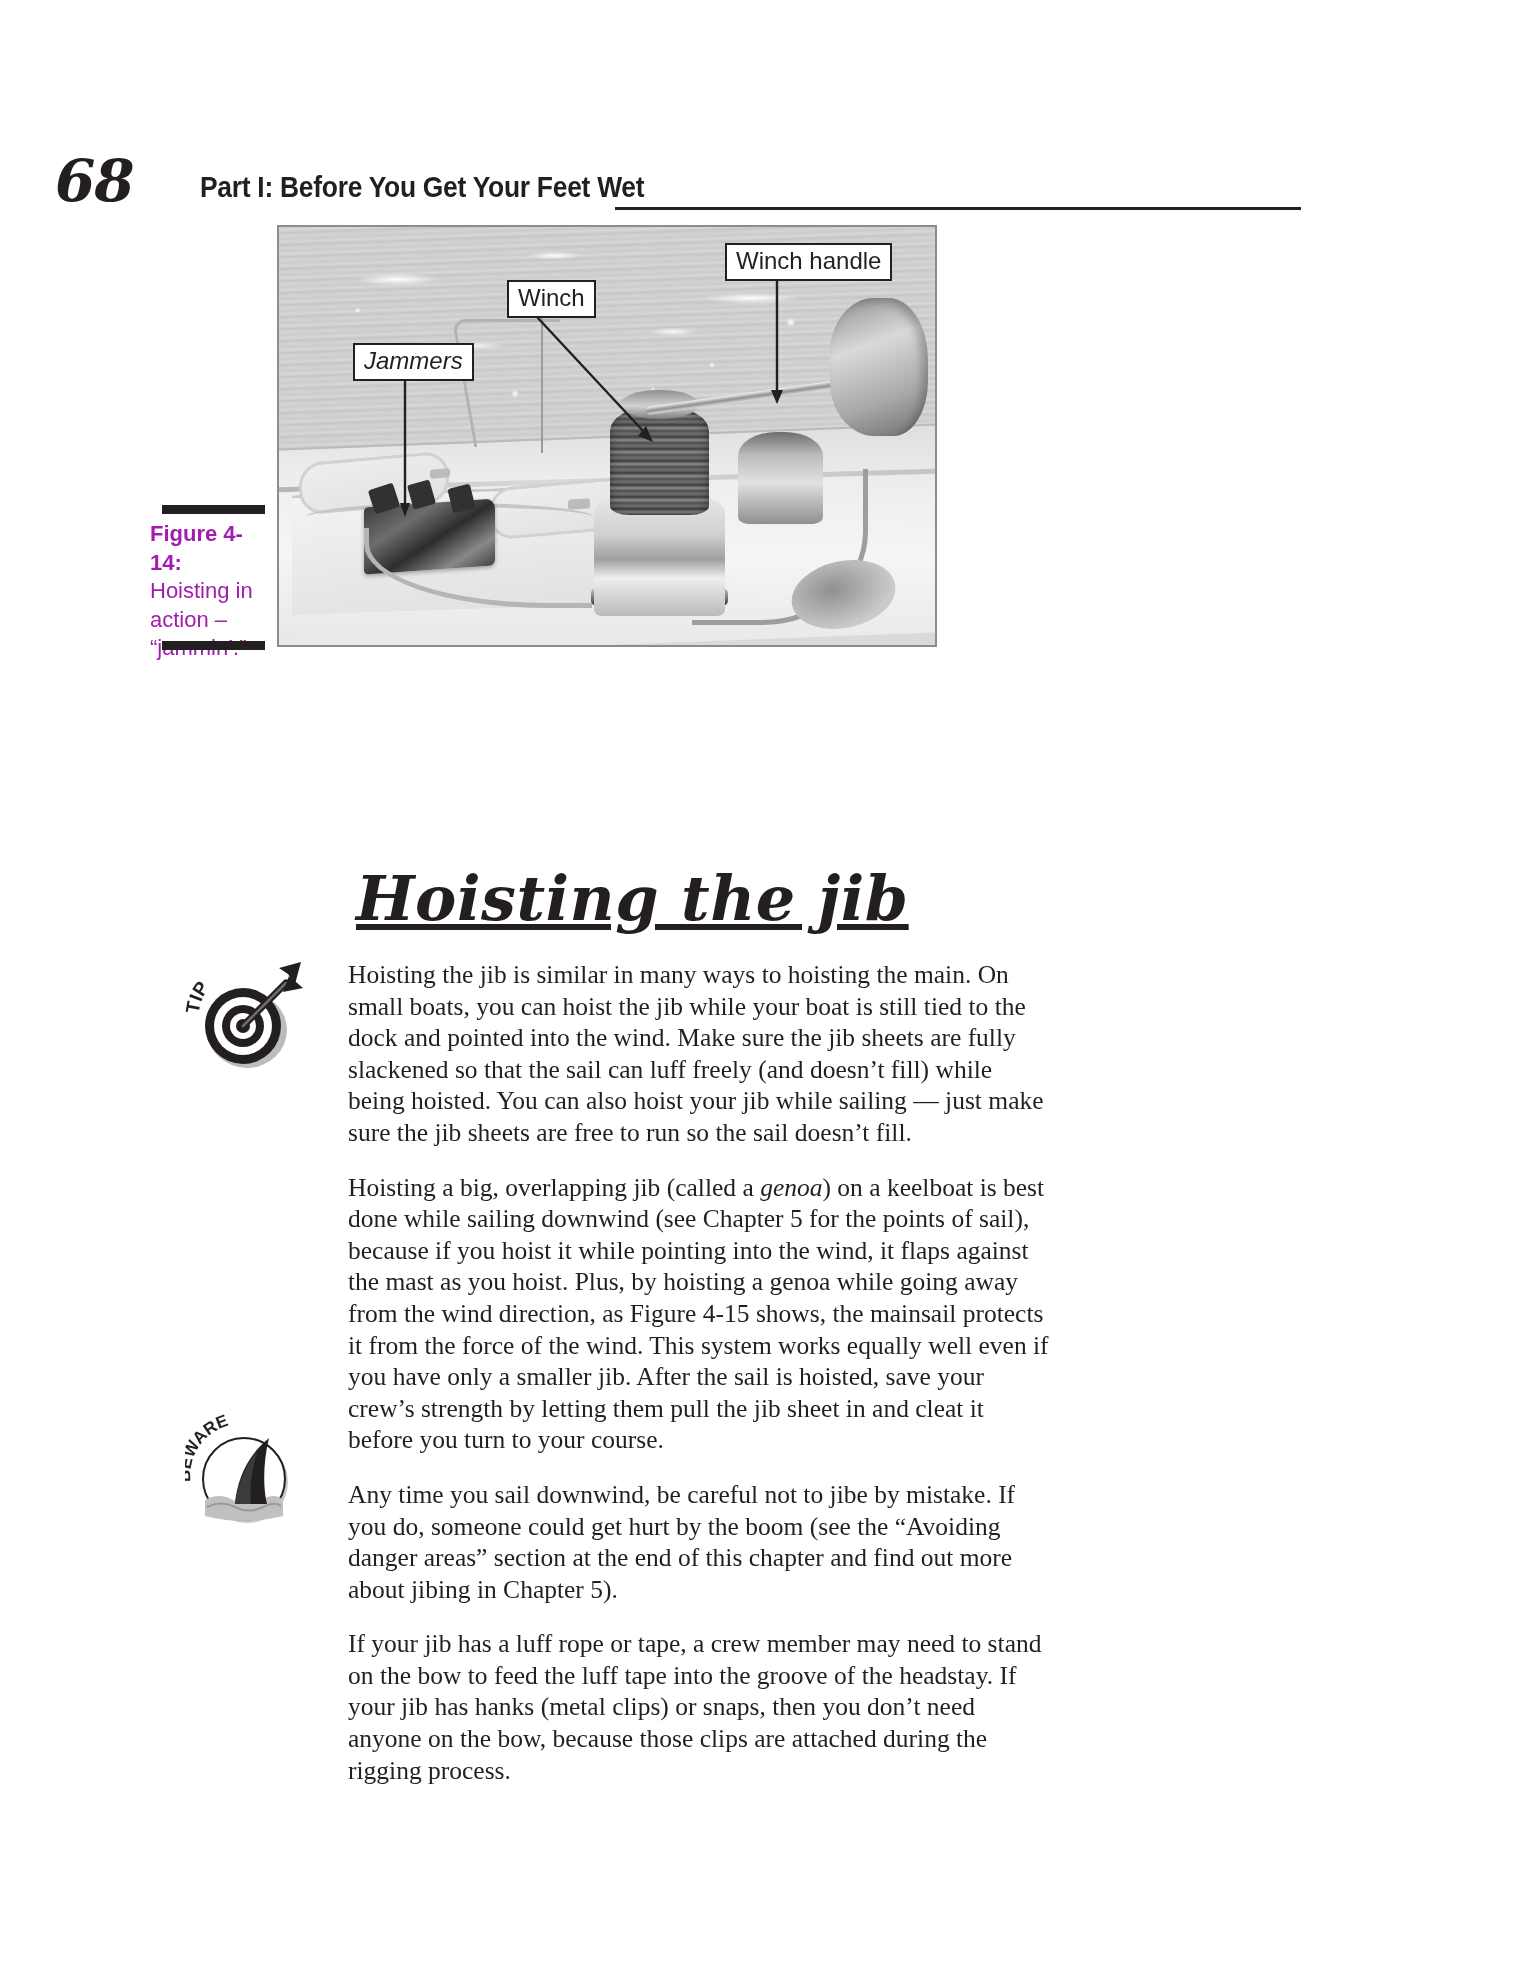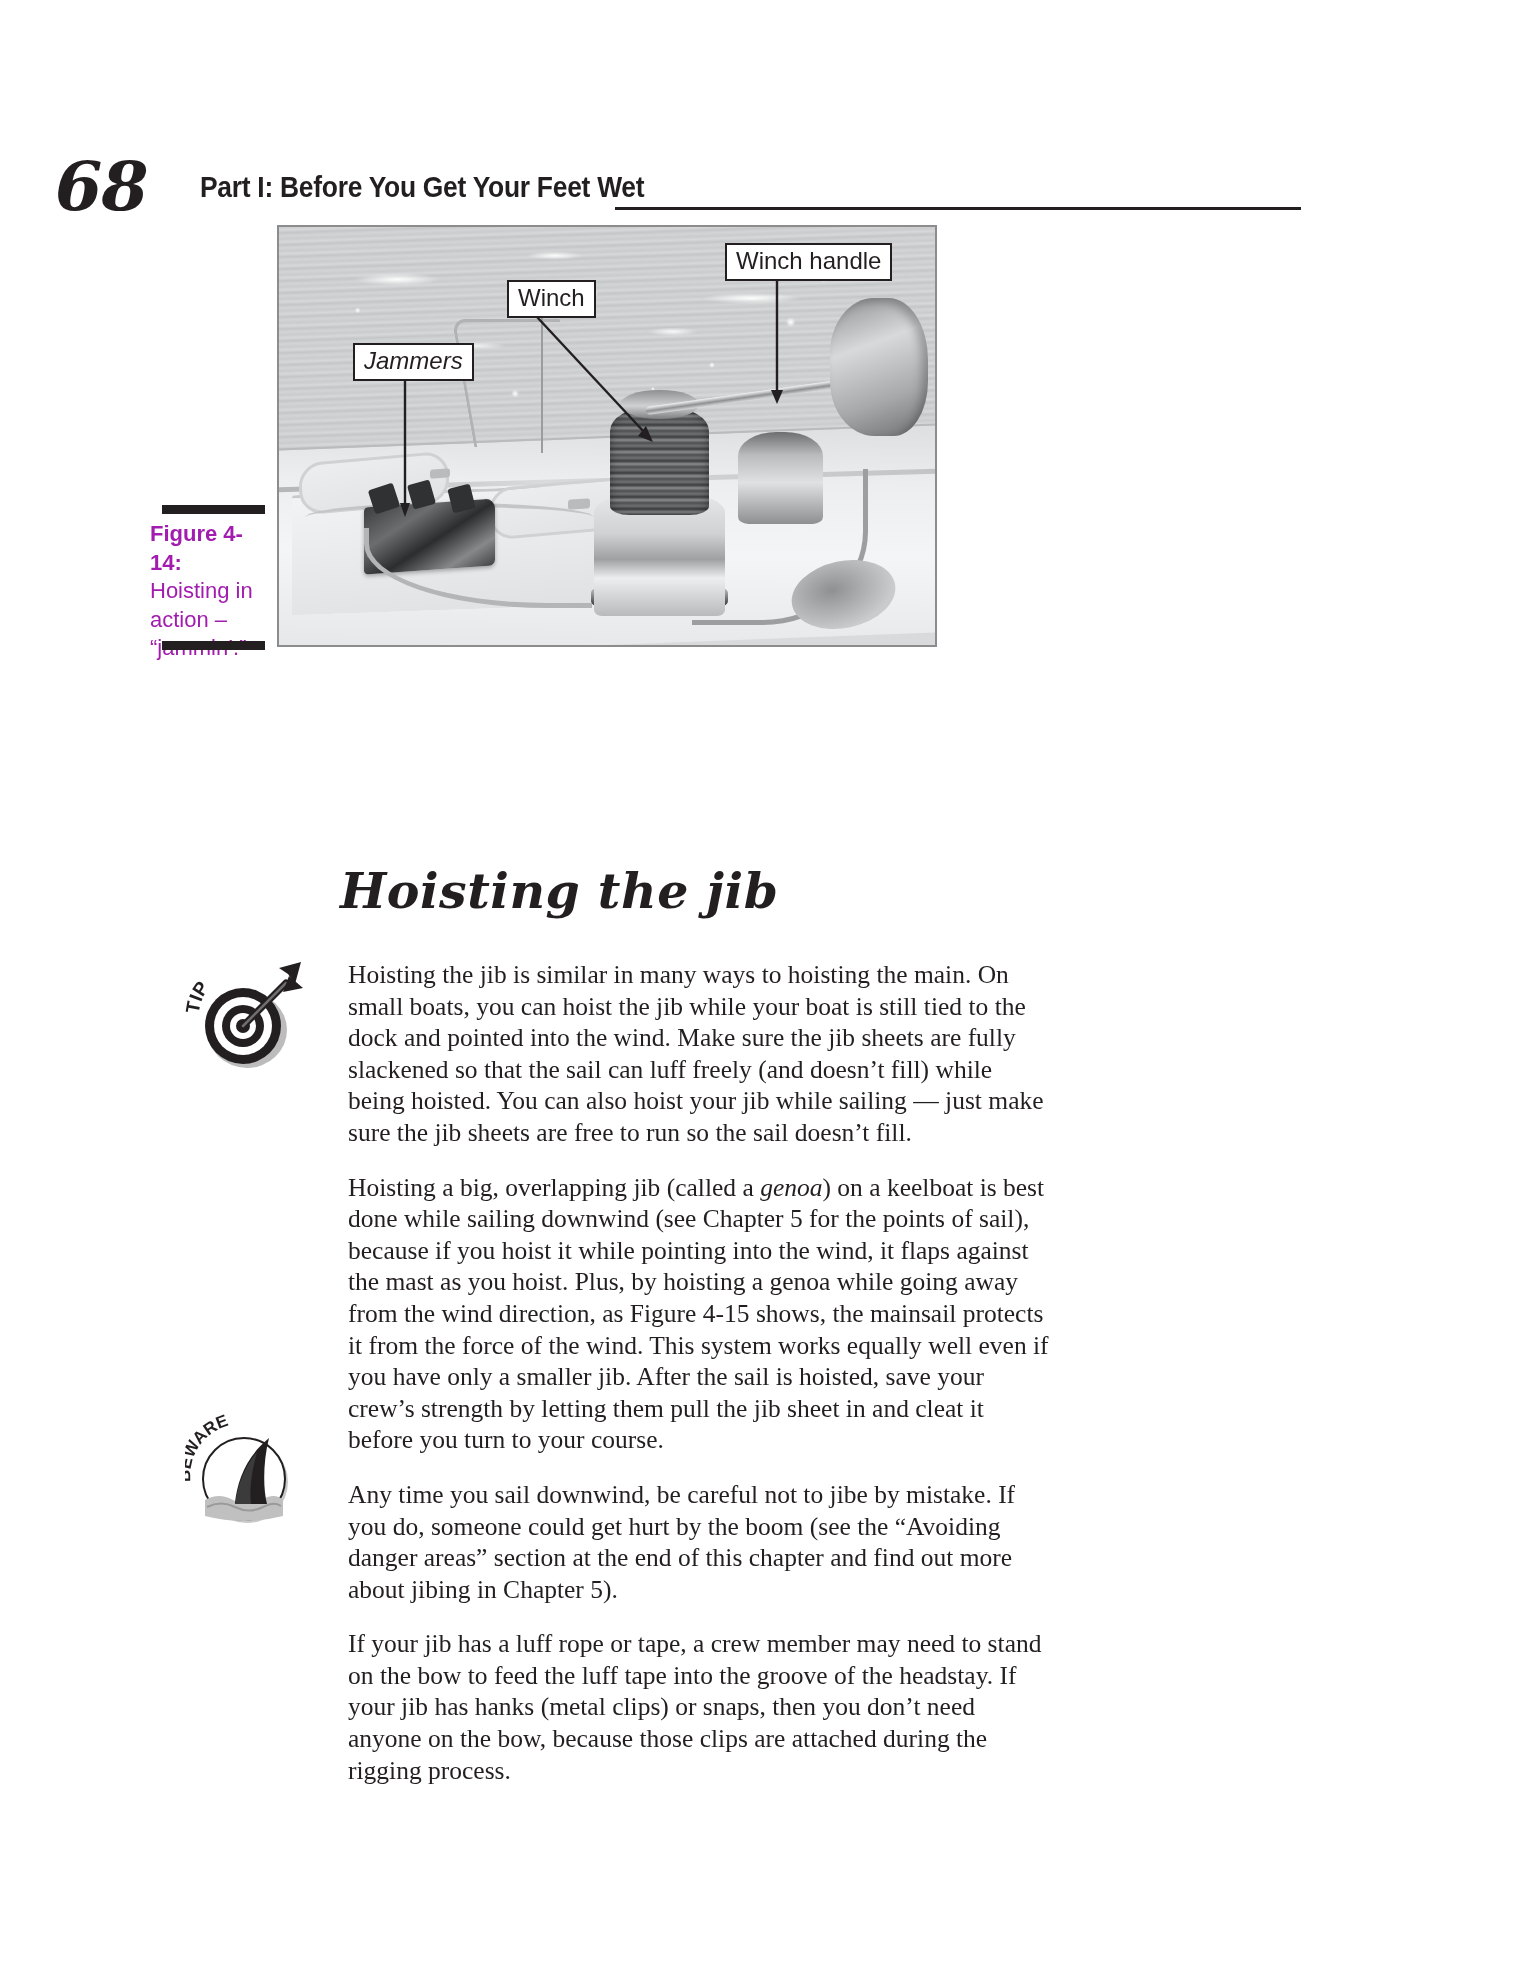--- a/index.html
+++ b/index.html
@@ -31,21 +31,21 @@
     width: 1240px;
     height: 70px;
   }
   .folio {
     position: absolute;
     left: 0;
     top: -8px;
     font-family: "DejaVu Serif", "Liberation Serif", serif;
     font-style: italic;
     font-weight: bold;
-    font-size: 68px;
+    font-size: 58px;
     letter-spacing: -1px;
     color: #231f20;
     line-height: 1;
   }
   .head-title {
     position: absolute;
     left: 145px;
     top: 10px;
     font-family: "Liberation Sans Narrow", "Liberation Sans", sans-serif;
     font-weight: bold;
@@ -298,28 +298,29 @@
     font-family: "Liberation Sans", "DejaVu Sans", sans-serif;
     font-size: 22px;
     line-height: 1.30;
     color: #a21caf;
   }
   .caption b { font-weight: bold; }
 
   
   .section-heading {
     position: absolute;
-    left: 340px;
+    left: 356px;
     top: 862px;
     font-family: "DejaVu Serif", "Liberation Serif", serif;
     font-style: italic;
     font-weight: bold;
-    font-size: 49px;
+    font-size: 62px;
     letter-spacing: 0.5px;
     color: #231f20;
+    text-decoration: underline;
   }
 
   .body-col {
     position: absolute;
     left: 348px;
     top: 955px;
     width: 705px;
     font-size: 25.5px;
     line-height: 31.6px;
     color: #231f20;

